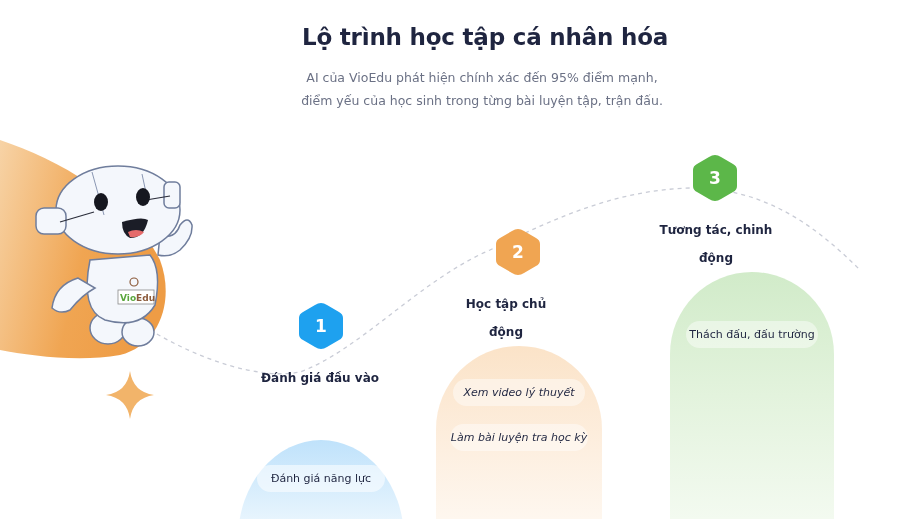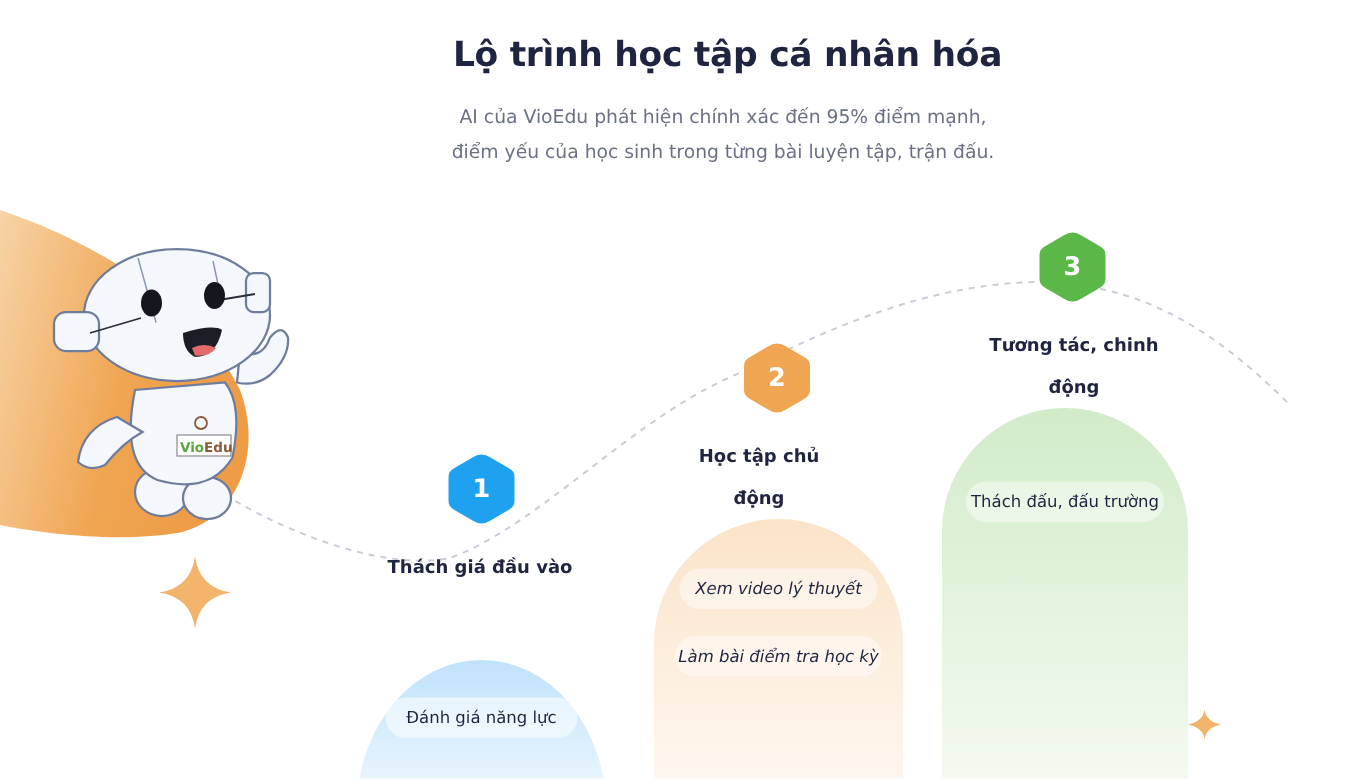--- a/index.html
+++ b/index.html
@@ -101,21 +101,21 @@
 </div>
 
 <div>
   <div class="badge" style="left:296px;top:301px;">
     <svg viewBox="0 0 50 50">
       <path d="M25,2 Q28,2 31,4 L43,11 Q47,13 47,17 L47,33 Q47,37 43,39 L31,46 Q28,48 25,48 Q22,48 19,46 L7,39 Q3,37 3,33 L3,17 Q3,13 7,11 L19,4 Q22,2 25,2 Z" fill="#1ea1ef"></path>
     </svg>
     <div class="badge-num">1</div>
   </div>
   <div class="step-title" style="left:230px;top:364px;width:180px;">
-    <div>Thách giá đầu vào</div>
+    <div>Đánh giá đầu vào</div>
   </div>
   <div class="arch arch-1" style="left:238px;top:440px;width:166px;height:99px;background:linear-gradient(180deg,#bfe2fb 0%,#e2f2fd 70%,#f2f9fe 100%);">
     <div style="height:25px;"></div>
     <div class="pill" style="background:rgba(255,255,255,0.55);width:128px;">Đánh giá năng lực</div>
   </div>
 </div>
 
 <div>
   <div class="badge" style="left:493px;top:227px;">
     <svg viewBox="0 0 50 50">
@@ -125,33 +125,33 @@
   </div>
   <div class="step-title" style="left:418px;top:290px;width:176px;">
     <div>Học tập chủ</div>
     <div>động</div>
   </div>
   <div class="arch" style="left:436px;top:346px;width:166px;height:173px;border-radius:83px 83px 0 0;background:linear-gradient(180deg,#fbe3c8 0%,#fdefe0 60%,#fef7ef 100%);font-style:italic;">
     <div style="height:33px;"></div>
     <div class="pill" style="background:rgba(255,255,255,0.45);width:132px;">Xem video lý thuyết</div>
     <div style="height:9px;"></div>
     <div style="height:9px;"></div>
-    <div class="pill" style="background:rgba(255,255,255,0.45);width:138px;">Làm bài điểm tra học kỳ</div>
+    <div class="pill" style="background:rgba(255,255,255,0.45);width:138px;">Làm bài luyện tra học kỳ</div>
   </div>
 </div>
 
 <div>
   <div class="badge" style="left:690px;top:153px;">
     <svg viewBox="0 0 50 50">
       <path d="M25,2 Q28,2 31,4 L43,11 Q47,13 47,17 L47,33 Q47,37 43,39 L31,46 Q28,48 25,48 Q22,48 19,46 L7,39 Q3,37 3,33 L3,17 Q3,13 7,11 L19,4 Q22,2 25,2 Z" fill="#5cb749"></path>
     </svg>
     <div class="badge-num">3</div>
   </div>
   <div class="step-title" style="left:628px;top:216px;width:176px;">
     <div>Tương tác, chinh</div>
     <div>động</div>
   </div>
-  <div class="arch" style="left:628px;top:272px;width:164px;height:247px;border-radius:82px 82px 0 0;background:linear-gradient(180deg,#d1ebc9 0%,#e3f3dd 50%,#f3faf0 100%);">
+  <div class="arch" style="left:670px;top:272px;width:164px;height:247px;border-radius:82px 82px 0 0;background:linear-gradient(180deg,#d1ebc9 0%,#e3f3dd 50%,#f3faf0 100%);">
     <div style="height:49px;"></div>
     <div class="pill" style="background:rgba(255,255,255,0.45);width:132px;">Thách đấu, đấu trường</div>
     <div style="height:9px;"></div>
   </div>
 </div>
 
 </body></html>

